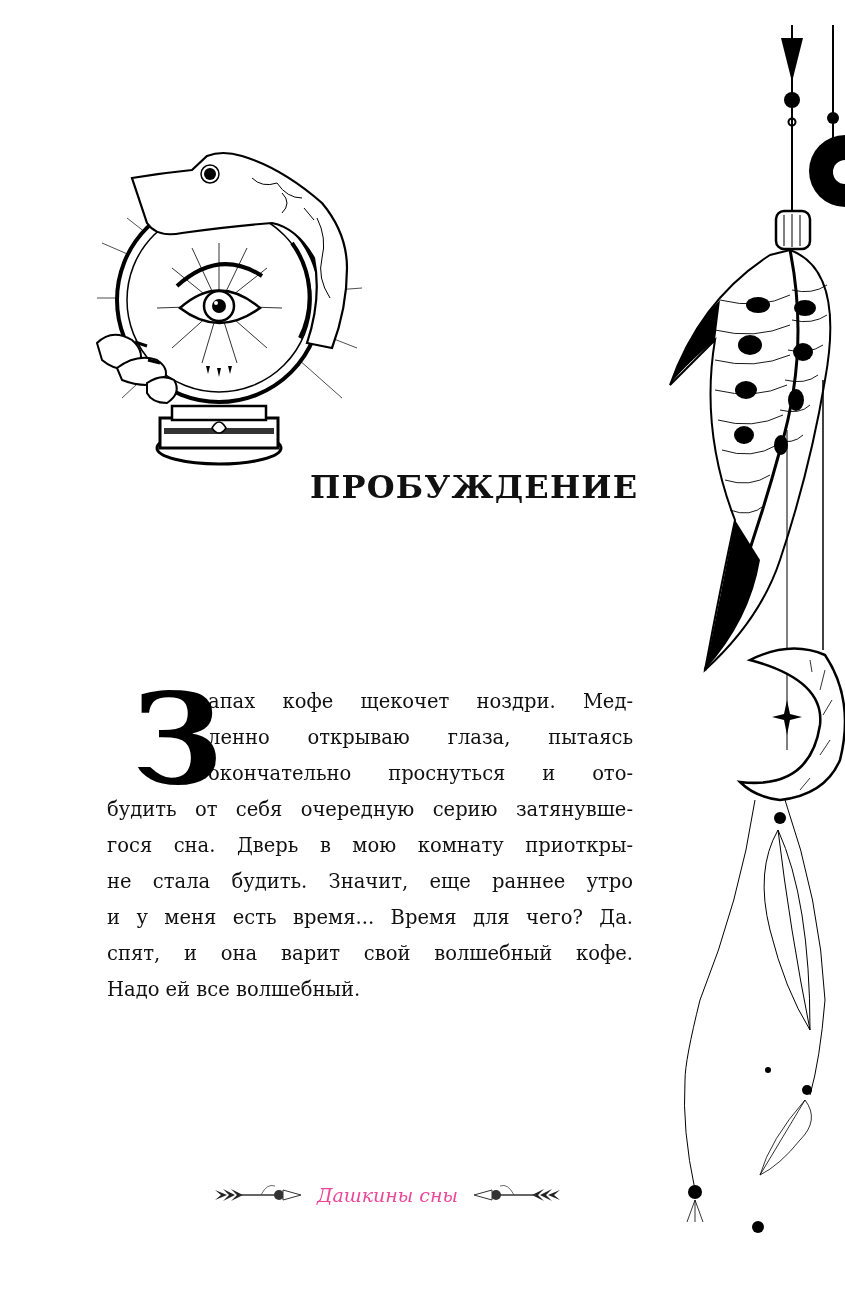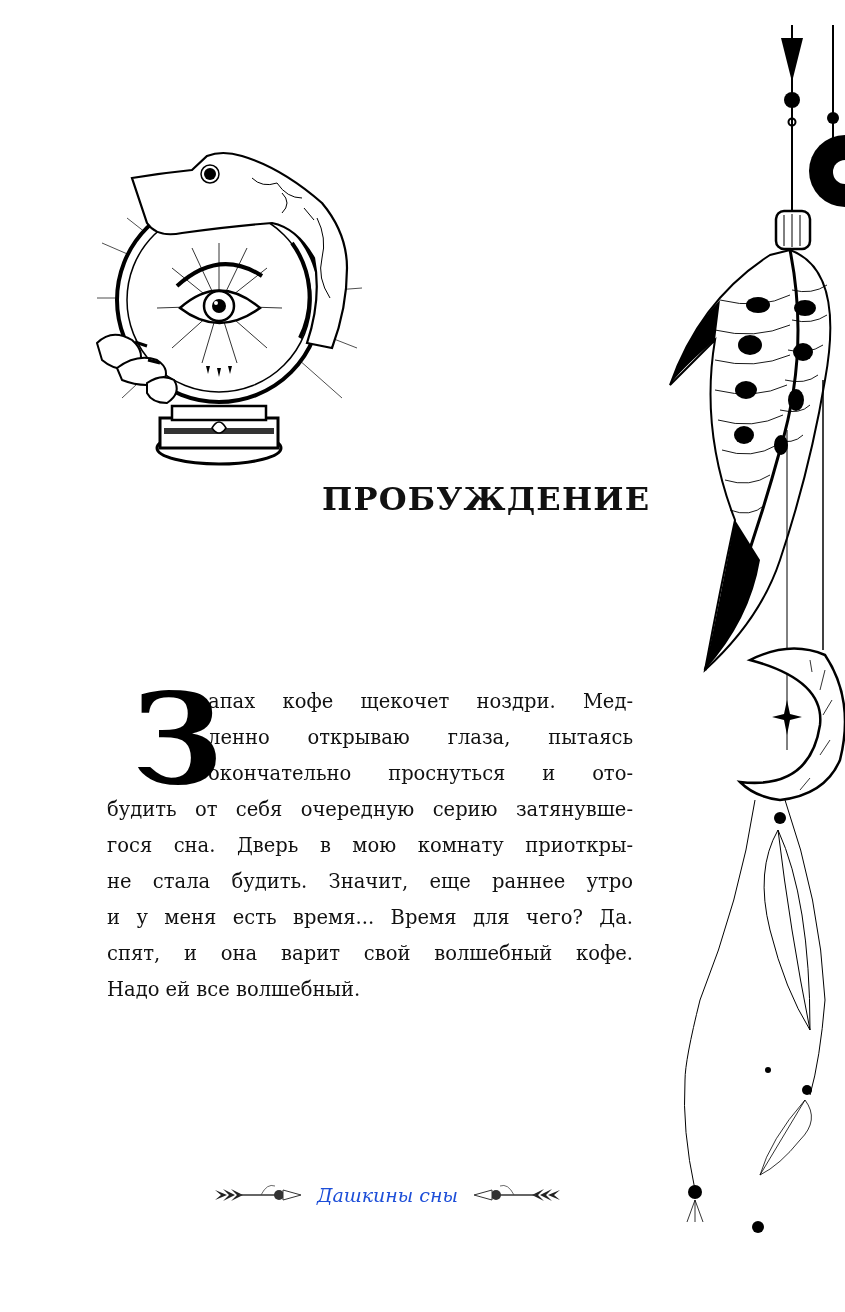--- a/index.html
+++ b/index.html
@@ -4,33 +4,33 @@
 <style>
   html, body { margin: 0; padding: 0; background: #ffffff; }
   body { width: 845px; height: 1312px; position: relative; overflow: hidden;
          font-family: "DejaVu Serif", "Liberation Serif", serif; color: #111; }
   .page { position: absolute; left: 0; top: 0; width: 845px; height: 1312px; }
 
   .crystal-ball { position: absolute; left: 92px; top: 148px; width: 275px; height: 325px; }
 
   .chapter-title { position: absolute; left: 306px; top: 461px; width: 330px;
     font-family: "DejaVu Serif", "Liberation Serif", serif; font-weight: bold;
-    font-size: 32px; letter-spacing: 1.2px; line-height: 44px; margin: 16px; color: #111; }
+    font-size: 32px; letter-spacing: 1.2px; line-height: 44px; margin: 4px; color: #111; }
 
   .body-text { position: absolute; left: 107px; top: 684px; width: 526px; }
   .dropcap { position: absolute; left: 25px; top: -8px; font-family: "DejaVu Serif", "Liberation Serif", serif;
     font-weight: bold; font-size: 126px; line-height: 126px; color: #000; }
   .line { height: 36px; line-height: 36px; font-size: 19.5px; white-space: nowrap;
     text-align: justify; text-align-last: justify; display: block; }
   .line.indent { padding-left: 101px; }
   .line.last { text-align-last: left; }
 
   .footer { position: absolute; left: 195px; top: 1180px; width: 385px; height: 30px;
     display: flex; align-items: center; justify-content: center; gap: 12px; }
-  .footer-title { font-family: "DejaVu Serif", "Liberation Serif", serif; font-style: italic; font-size: 19px; color: #1d4ed8; }
+  .footer-title { font-family: "DejaVu Serif", "Liberation Serif", serif; font-style: italic; font-size: 19px; color: #ec4899; }
 
   .dreamcatcher { position: absolute; left: 660px; top: 0; width: 185px; height: 1312px; }
 </style>
 </head>
 <body>
 
 <div class="page">
 
   <svg class="crystal-ball" viewBox="0 0 275 325">
 

